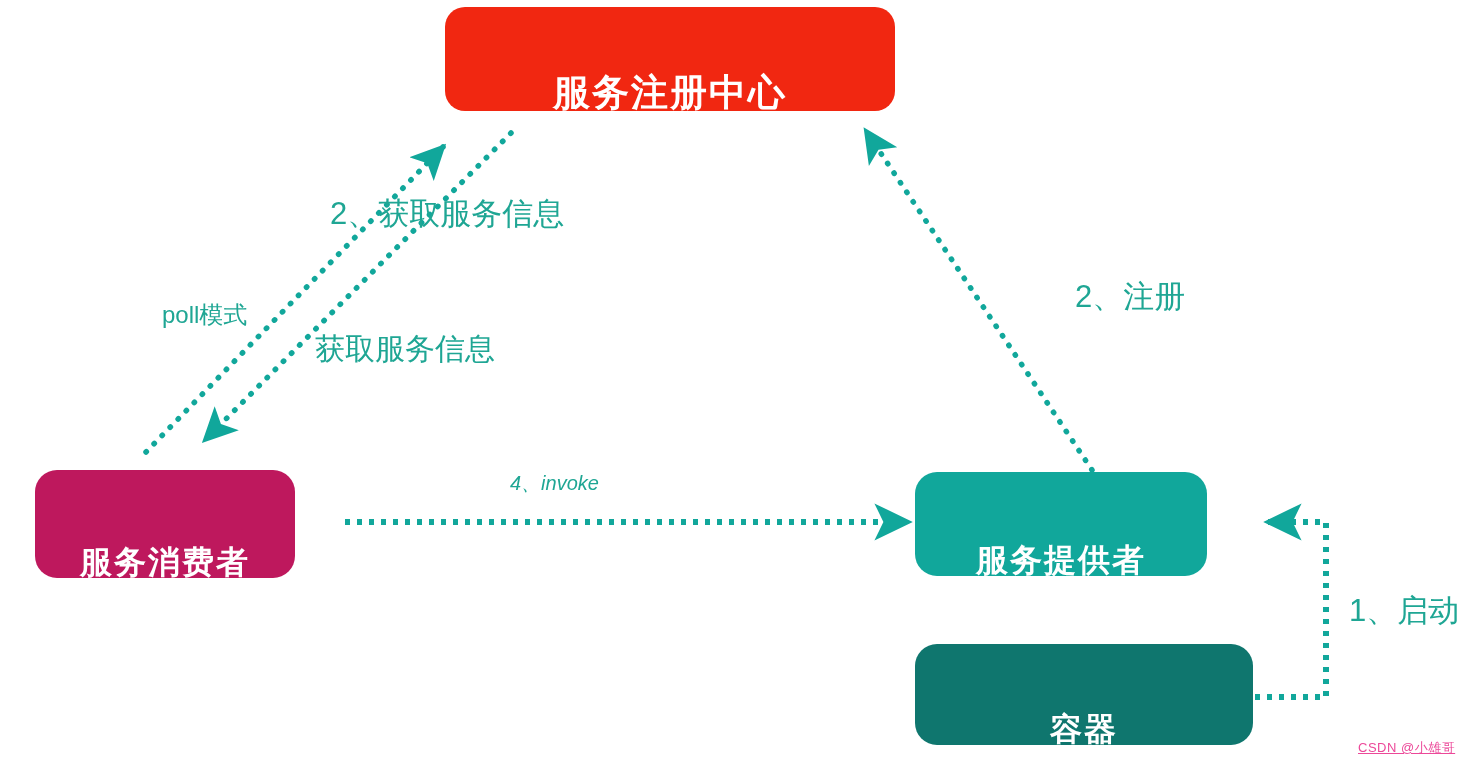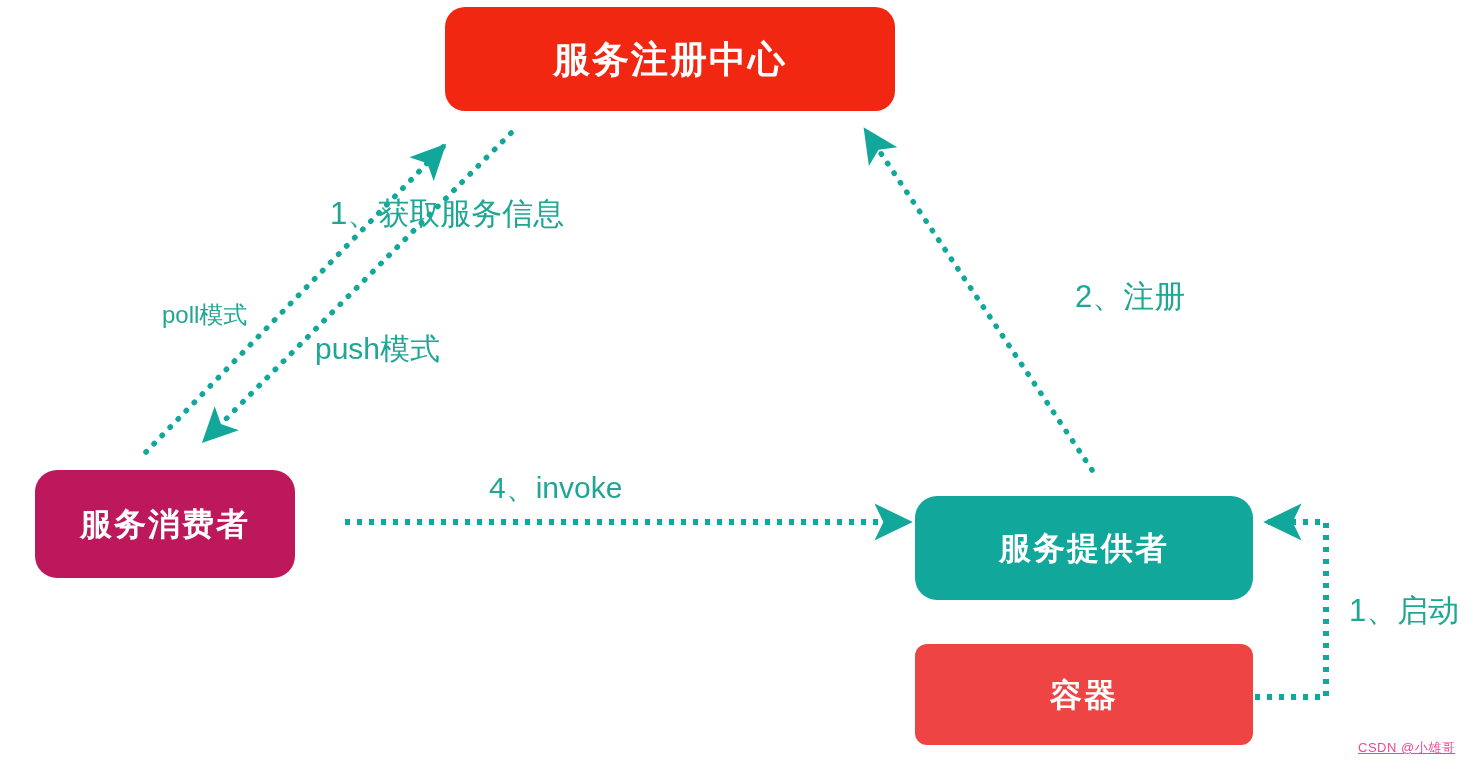--- a/index.html
+++ b/index.html
@@ -22,21 +22,21 @@
     position: absolute;
     left: 0;
     top: 0;
     width: 1478px;
     height: 766px;
     pointer-events: none;
   }
   .node {
     position: absolute;
     display: flex;
-    align-items: center;
+    align-items: flex-end;
     justify-content: center;
     border-radius: 22px;
     color: #ffffff;
     font-weight: bold;
     letter-spacing: 2px;
     text-align: center;
     box-sizing: border-box;
   }
   .node-label {
     display: block;
@@ -56,35 +56,34 @@
     top: 470px;
     width: 260px;
     height: 108px;
     background: #be185d;
     font-size: 32px;
     border-radius: 22px;
   }
   .node.provider {
     left: 915px;
     top: 472px;
-    width: 338px;
+    width: 292px;
     height: 104px;
     background: #11A79B;
     font-size: 32px;
     border-radius: 22px;
-    margin-top: 24px;
   }
   .node.container {
     left: 915px;
     top: 644px;
     width: 338px;
     height: 101px;
-    background: #ef4444;
+    background: #0f766e;
     font-size: 32px;
-    border-radius: 12px;
+    border-radius: 22px;
   }
   .edge-label {
     position: absolute;
     color: #1FA694;
     font-size: 30px;
     white-space: nowrap;
     line-height: 1;
   }
   .lbl-get-service {
     left: 330px;
@@ -101,23 +100,24 @@
     top: 334px;
     font-size: 30px;
   }
   .lbl-register {
     left: 1055px;
     top: 281px;
     font-size: 31px;
     margin-left: 20px;
   }
   .lbl-invoke {
-    left: 489px;
+    left: 510px;
     top: 473px;
-    font-size: 30px;
+    font-size: 20px;
+    font-style: italic;
   }
   .lbl-start {
     left: 1338px;
     top: 595px;
     font-size: 31px;
     margin-left: 11px;
   }
   .watermark {
     position: absolute;
     left: 1358px;
@@ -171,25 +171,25 @@
   </div>
 
   <div class="node provider">
     <span class="node-label">服务提供者</span>
   </div>
 
   <div class="node container">
     <span class="node-label">容器</span>
   </div>
 
-  <div class="edge-label lbl-get-service">1、获取服务信息</div>
+  <div class="edge-label lbl-get-service">2、获取服务信息</div>
 
   <div class="edge-label lbl-poll">poll模式</div>
 
-  <div class="edge-label lbl-push">push模式</div>
+  <div class="edge-label lbl-push">获取服务信息</div>
 
   <div class="edge-label lbl-register">2、注册</div>
 
   <div class="edge-label lbl-invoke">4、invoke</div>
 
   <div class="edge-label lbl-start">1、启动</div>
 
   <div class="watermark">CSDN @小雄哥</div>
 
 </div>

